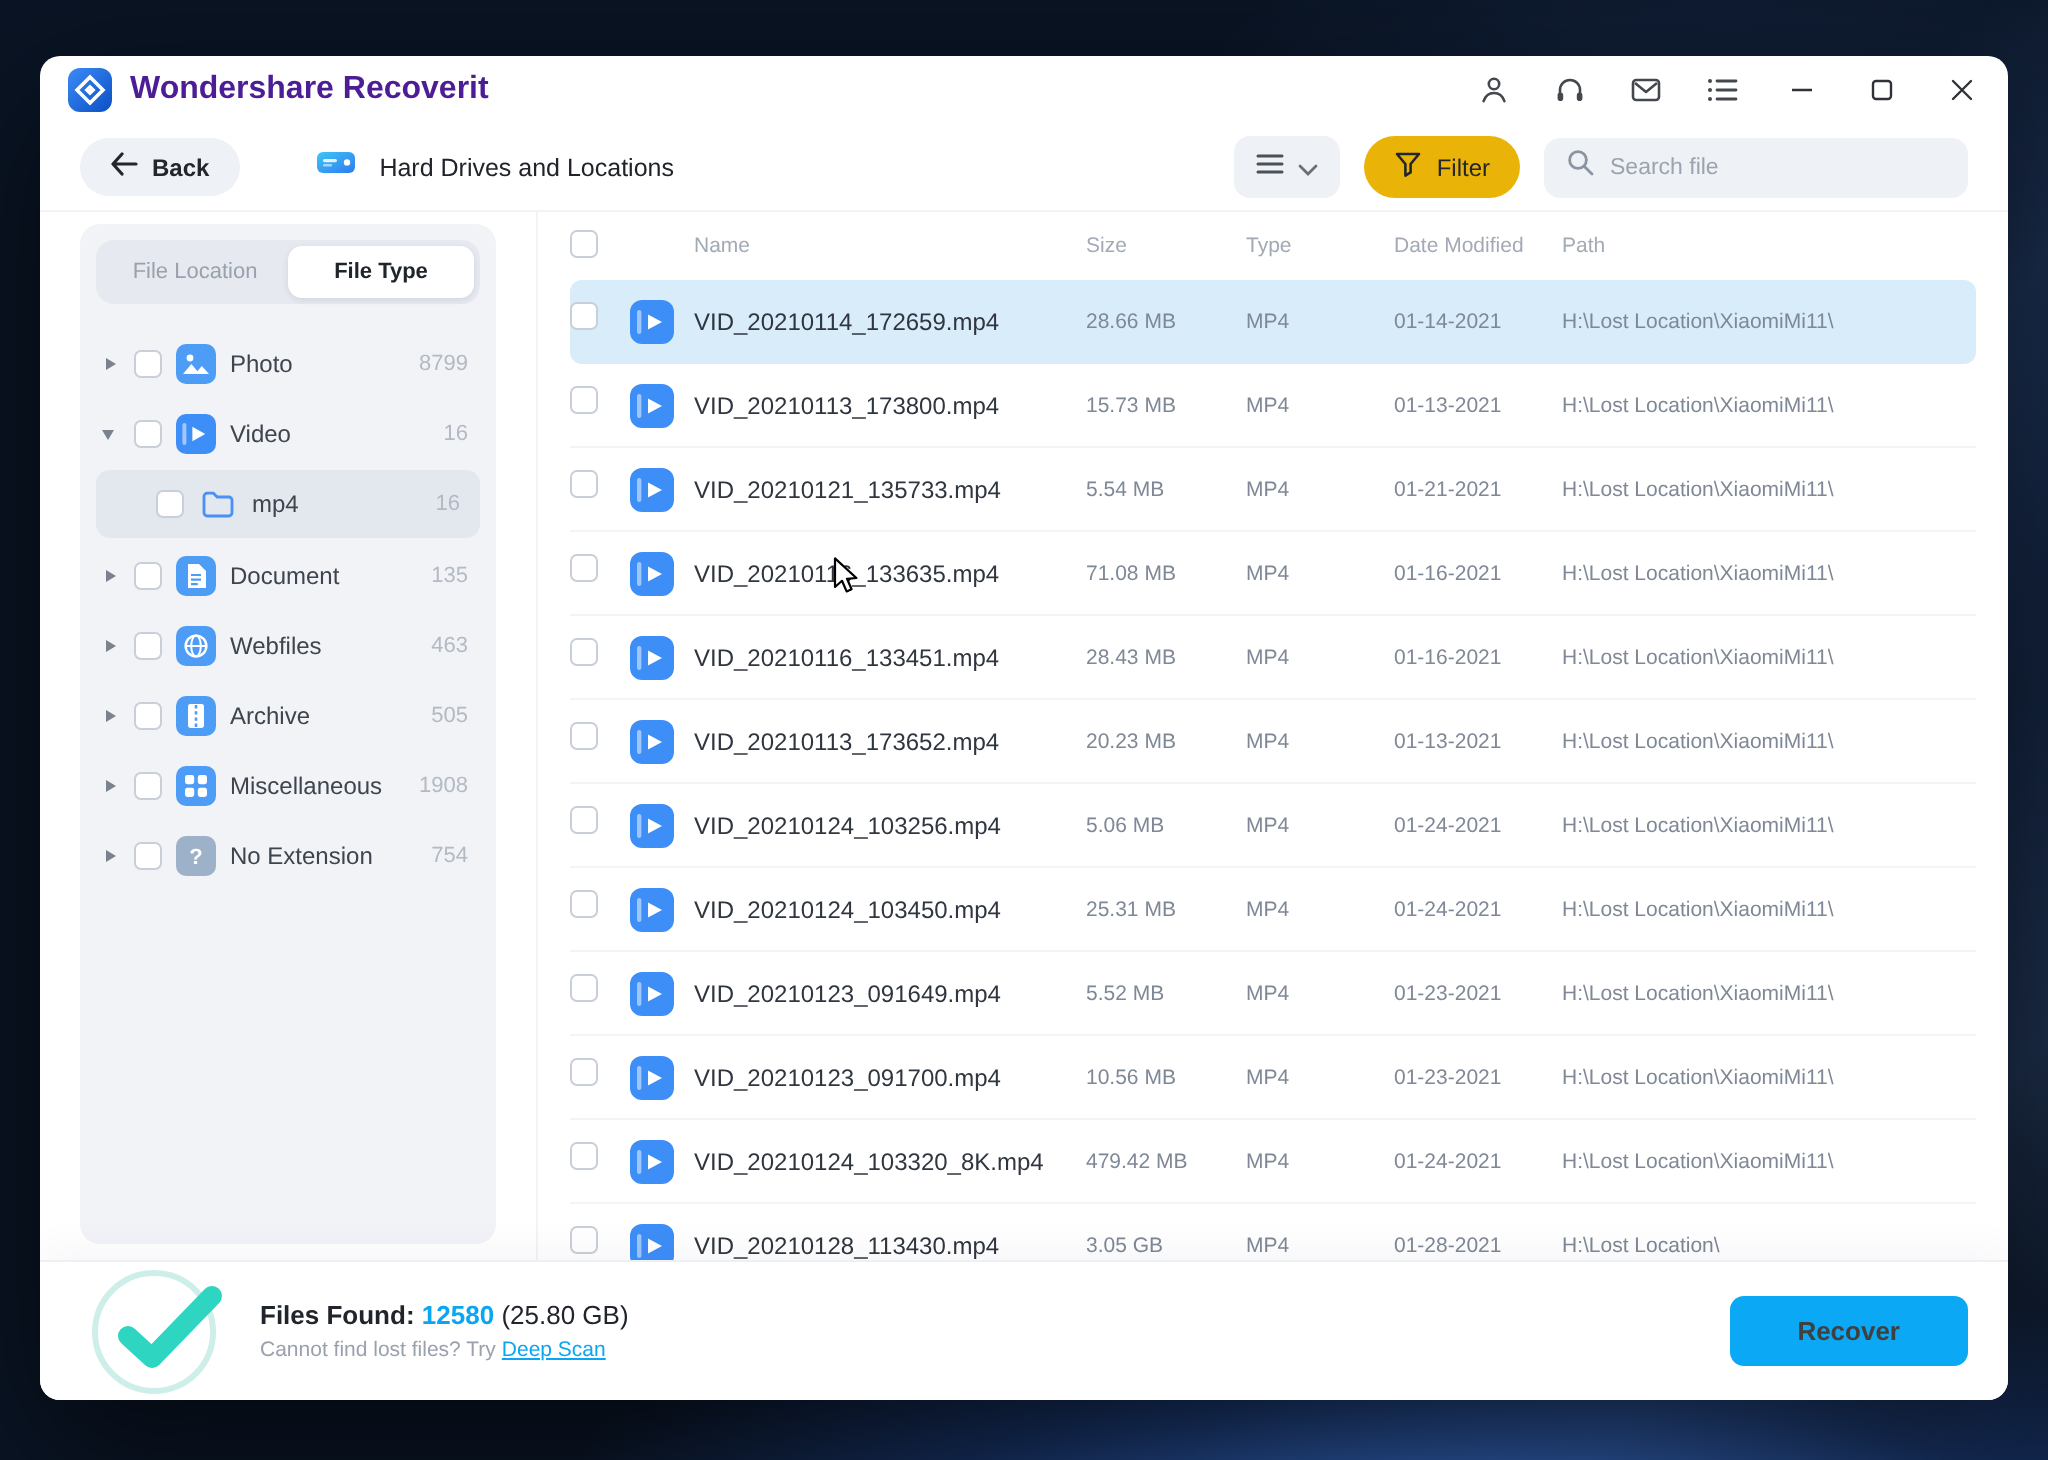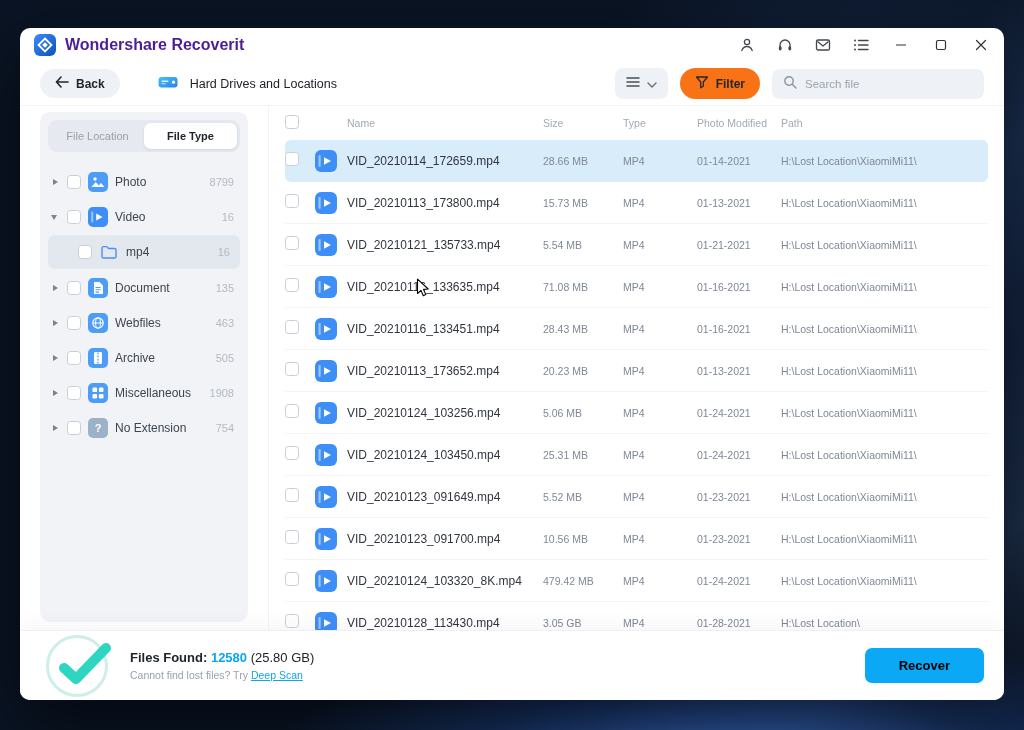--- a/index.html
+++ b/index.html
@@ -24,21 +24,21 @@
   .tbi.ctl { margin-left:2px; }
 
   
   .toolbar { height:44px; display:flex; align-items:center; padding:0 20px; gap:12px; border-bottom:1px solid #f1f3f6; flex:0 0 auto; }
   button { border:none; background:none; font-family:inherit; cursor:default; }
   .back { display:flex; align-items:center; gap:7px; background:#eef1f6; border-radius:16px; padding:7px 15px; font-size:12px; font-weight:700; color:#23272d; }
   .loc { display:flex; align-items:center; gap:10px; margin-left:24px; }
   .pagetitle { font-size:12.5px; font-weight:400; color:#20242a; }
   .tright { margin-left:auto; display:flex; align-items:center; gap:12px; }
   .viewsel { display:flex; align-items:center; gap:7px; background:#eef1f6; border-radius:8px; padding:8px 11px; }
-  .filter { display:flex; align-items:center; gap:7px; background:#f97316; border-radius:16px; padding:7px 15px; font-size:12px; font-weight:700; color:#23272d; }
+  .filter { display:flex; align-items:center; gap:7px; background:#eab308; border-radius:16px; padding:7px 15px; font-size:12px; font-weight:400; color:#23272d; }
   .search { display:flex; align-items:center; gap:8px; background:#eef1f6; border-radius:8px; height:30px; width:212px; padding:0 11px; }
   .search input { flex:1; border:none; background:transparent; outline:none; font-size:11.5px; color:#3a4049; font-family:inherit; }
   .search input::placeholder { color:#9aa3ae; }
 
   
   .content { display:flex; height:524px; padding-left:20px; flex:0 0 auto; }
   .sidebar { width:208px; background:#f1f3f7; border-radius:10px; margin:6px 0 8px 0; overflow:hidden; flex:0 0 auto; }
   .tabs { margin:8px; background:#e6e9ef; border-radius:9px; display:flex; padding:3px; }
   .tab { flex:1; text-align:center; padding:7px 0; font-size:11px; color:#99a1ad; border-radius:7px; }
   .tab.active { background:#fff; color:#20242b; font-weight:700; box-shadow:0 1px 3px rgba(20,40,80,.10); }
@@ -68,21 +68,21 @@
   .footer { height:70px; display:flex; align-items:center; padding:0 20px 0 26px; border-top:1px solid #eef0f4; background:#fff; box-shadow:0 -8px 16px rgba(20,40,80,.03); flex:0 0 auto; }
   .badge { position:relative; width:62px; height:62px; border-radius:50%; border:3px solid #cdeee9; background:#fff; margin-right:22px; flex:0 0 auto; }
   .badge svg { position:absolute; left:5px; top:4px; overflow:visible; }
   .ftext { display:flex; flex-direction:column; gap:4px; }
   .l1 { font-size:13px; color:#20252c; }
   .l1 .b { font-weight:700; }
   .l1 .num { font-weight:700; color:#0aa6f1; }
   .l1 .sz { color:#20252c; }
   .l2 { font-size:10.5px; color:#99a1ad; }
   .dslink { color:#0aa6f1; text-decoration:underline; margin-left:3px; }
-  .recover { margin-left:auto; background:#0aa8f5; color:#000000; font-size:13px; font-weight:700; padding:10px 34px; border-radius:7px; }
+  .recover { margin-left:auto; background:#0aa8f5; color:#404040; font-size:13px; font-weight:700; padding:10px 34px; border-radius:7px; }
 
   .cursor { position:absolute; left:416px; top:278px; z-index:50; }
 </style>
 </head>
 <body>
 
 <div class="desktop">
   <div class="streak s1"></div>
   <div class="streak s2"></div>
   <div class="glow2"></div>
@@ -311,21 +311,21 @@
     </div>
           </div>
       </aside>
       <section class="tablearea">
         <div class="thead">
           <span><span class="cb"></span></span>
           <span></span>
           <span class="hc">Name</span>
           <span class="hc">Size</span>
           <span class="hc">Type</span>
-          <span class="hc">Photo Modified</span>
+          <span class="hc">Date Modified</span>
           <span class="hc">Path</span>
         </div>
         <div class="rows" id="rows">
             <div class="trow sel">
       <span><span class="cb"></span></span>
       <span class="vicon">
                 <svg width="22" height="22" viewBox="0 0 22 22">
                   <rect width="22" height="22" rx="6" fill="#3e8ef7"></rect>
                   <rect x="3.5" y="5" width="2.2" height="12" rx="1.1" fill="rgba(255,255,255,.5)"></rect>
                   <path d="M9 7.2l7 3.8-7 3.8z" fill="#fff"></path>

